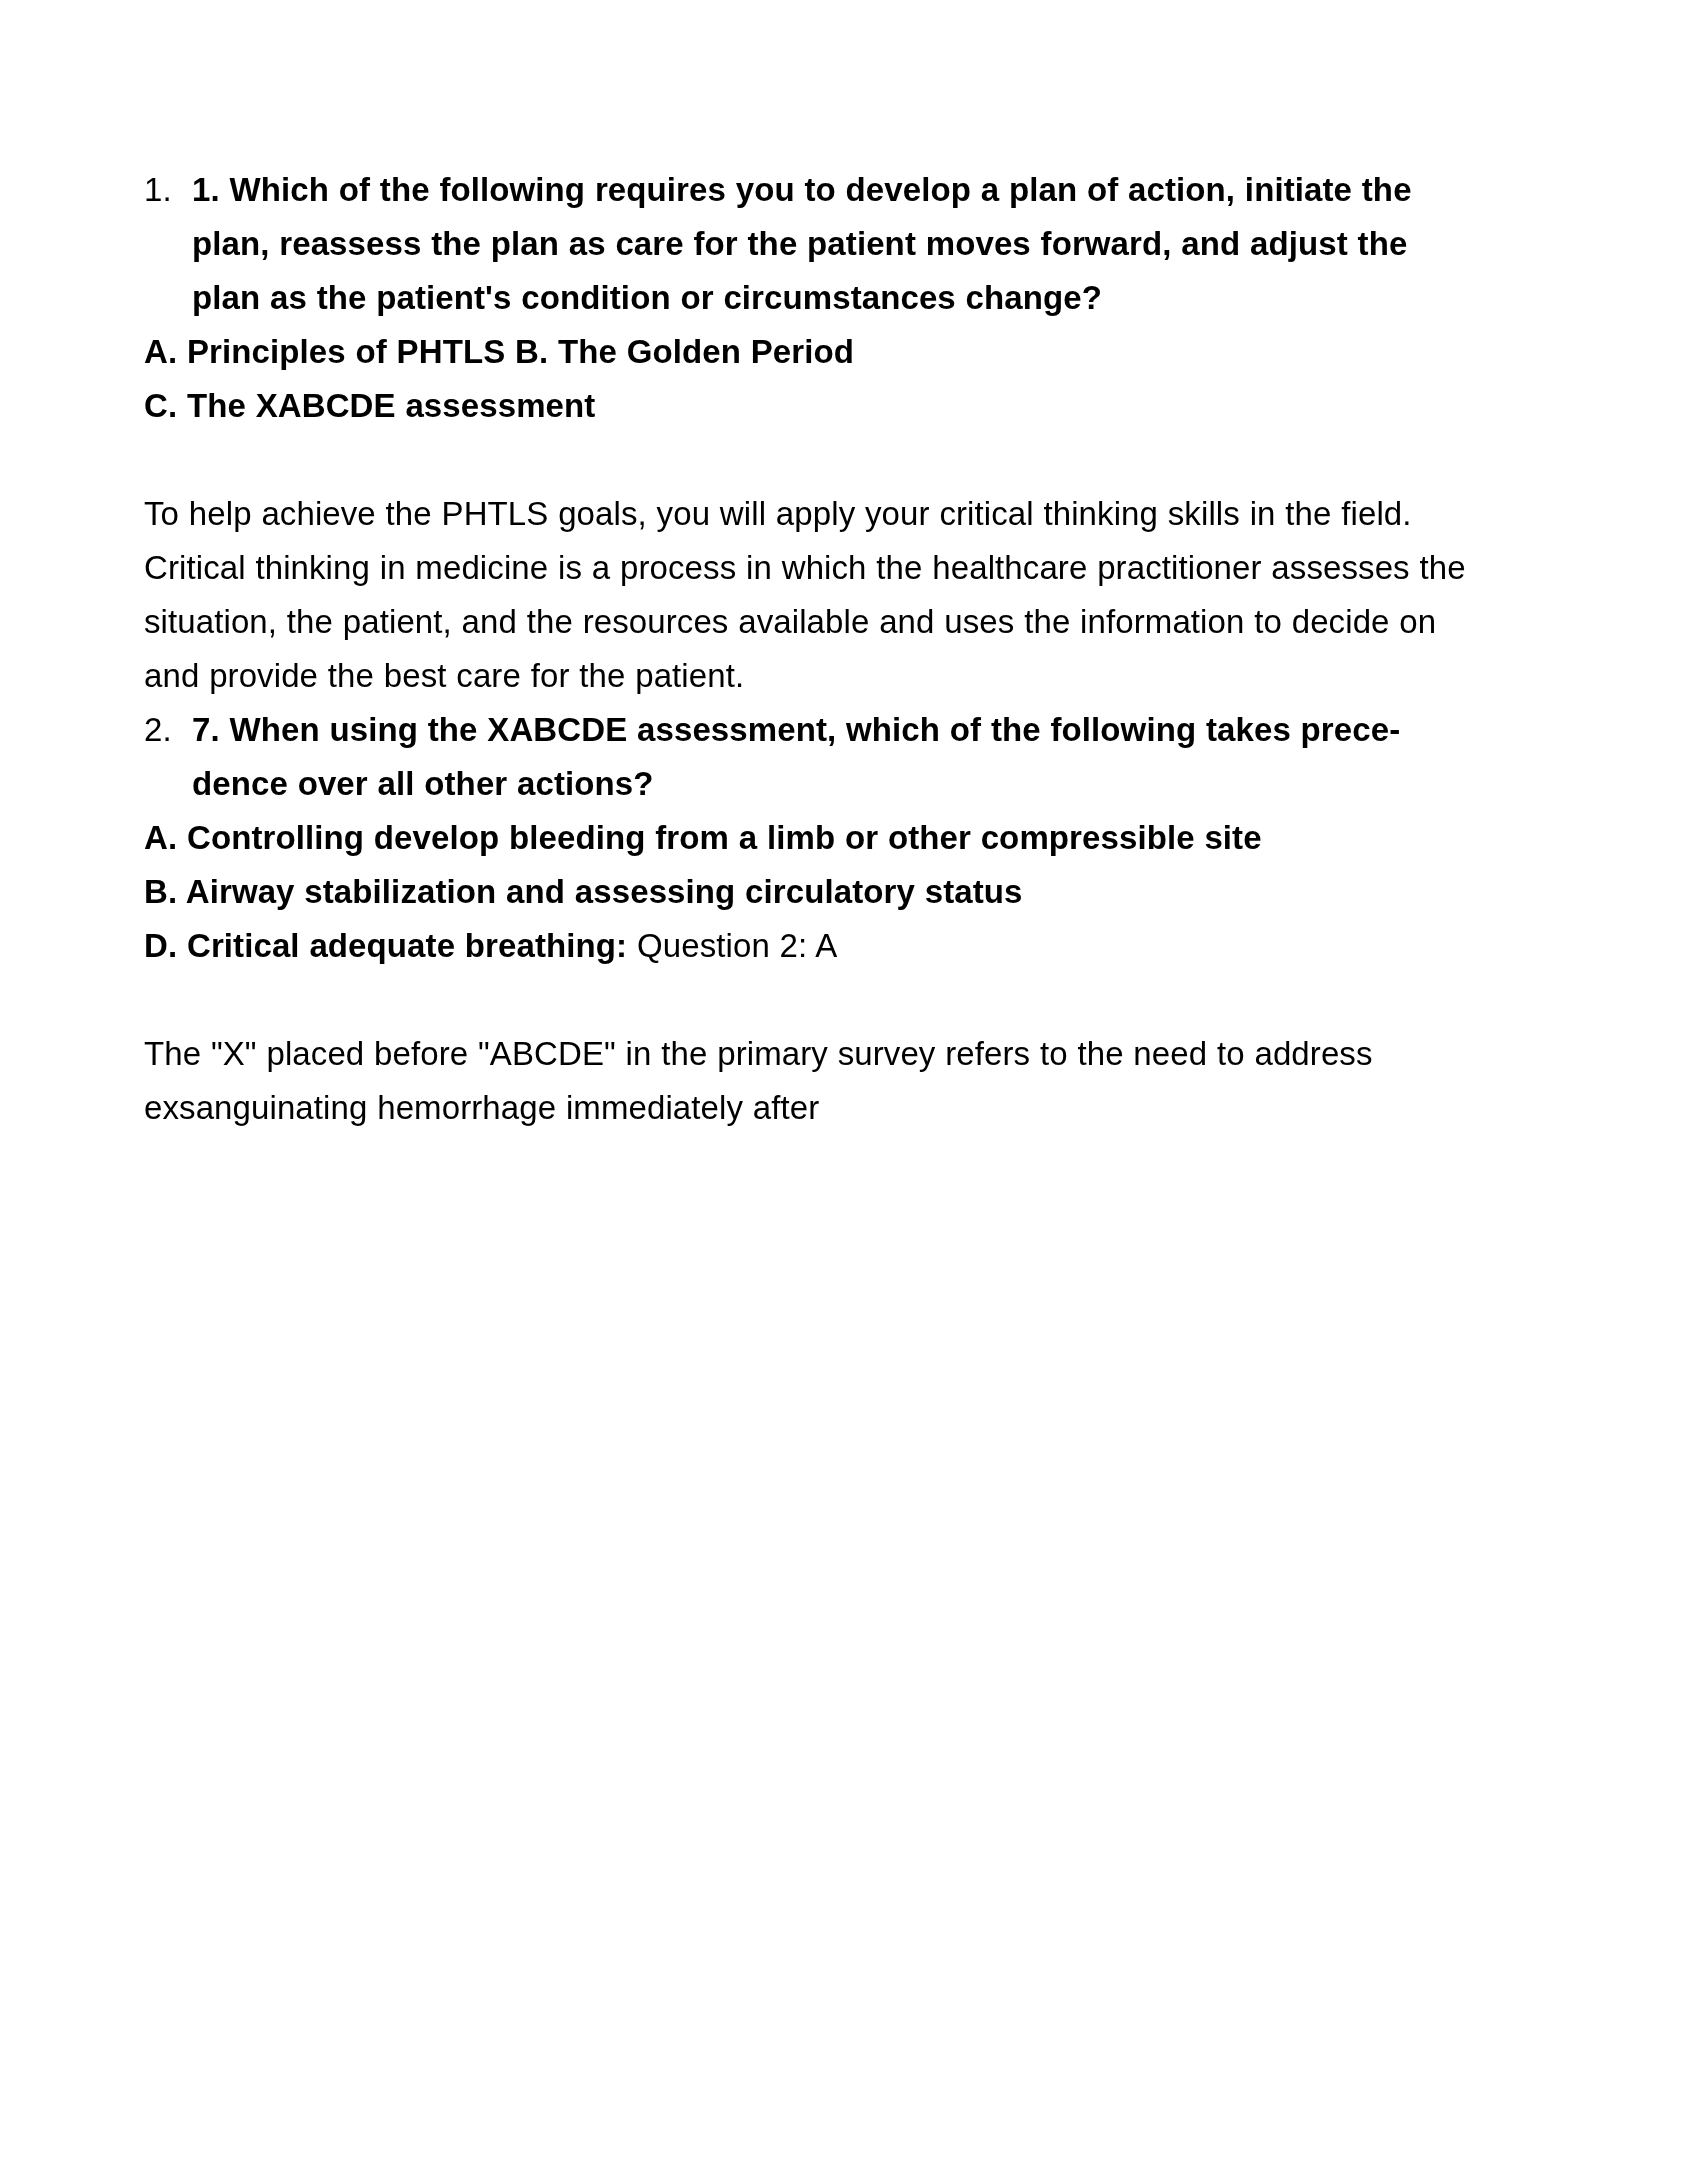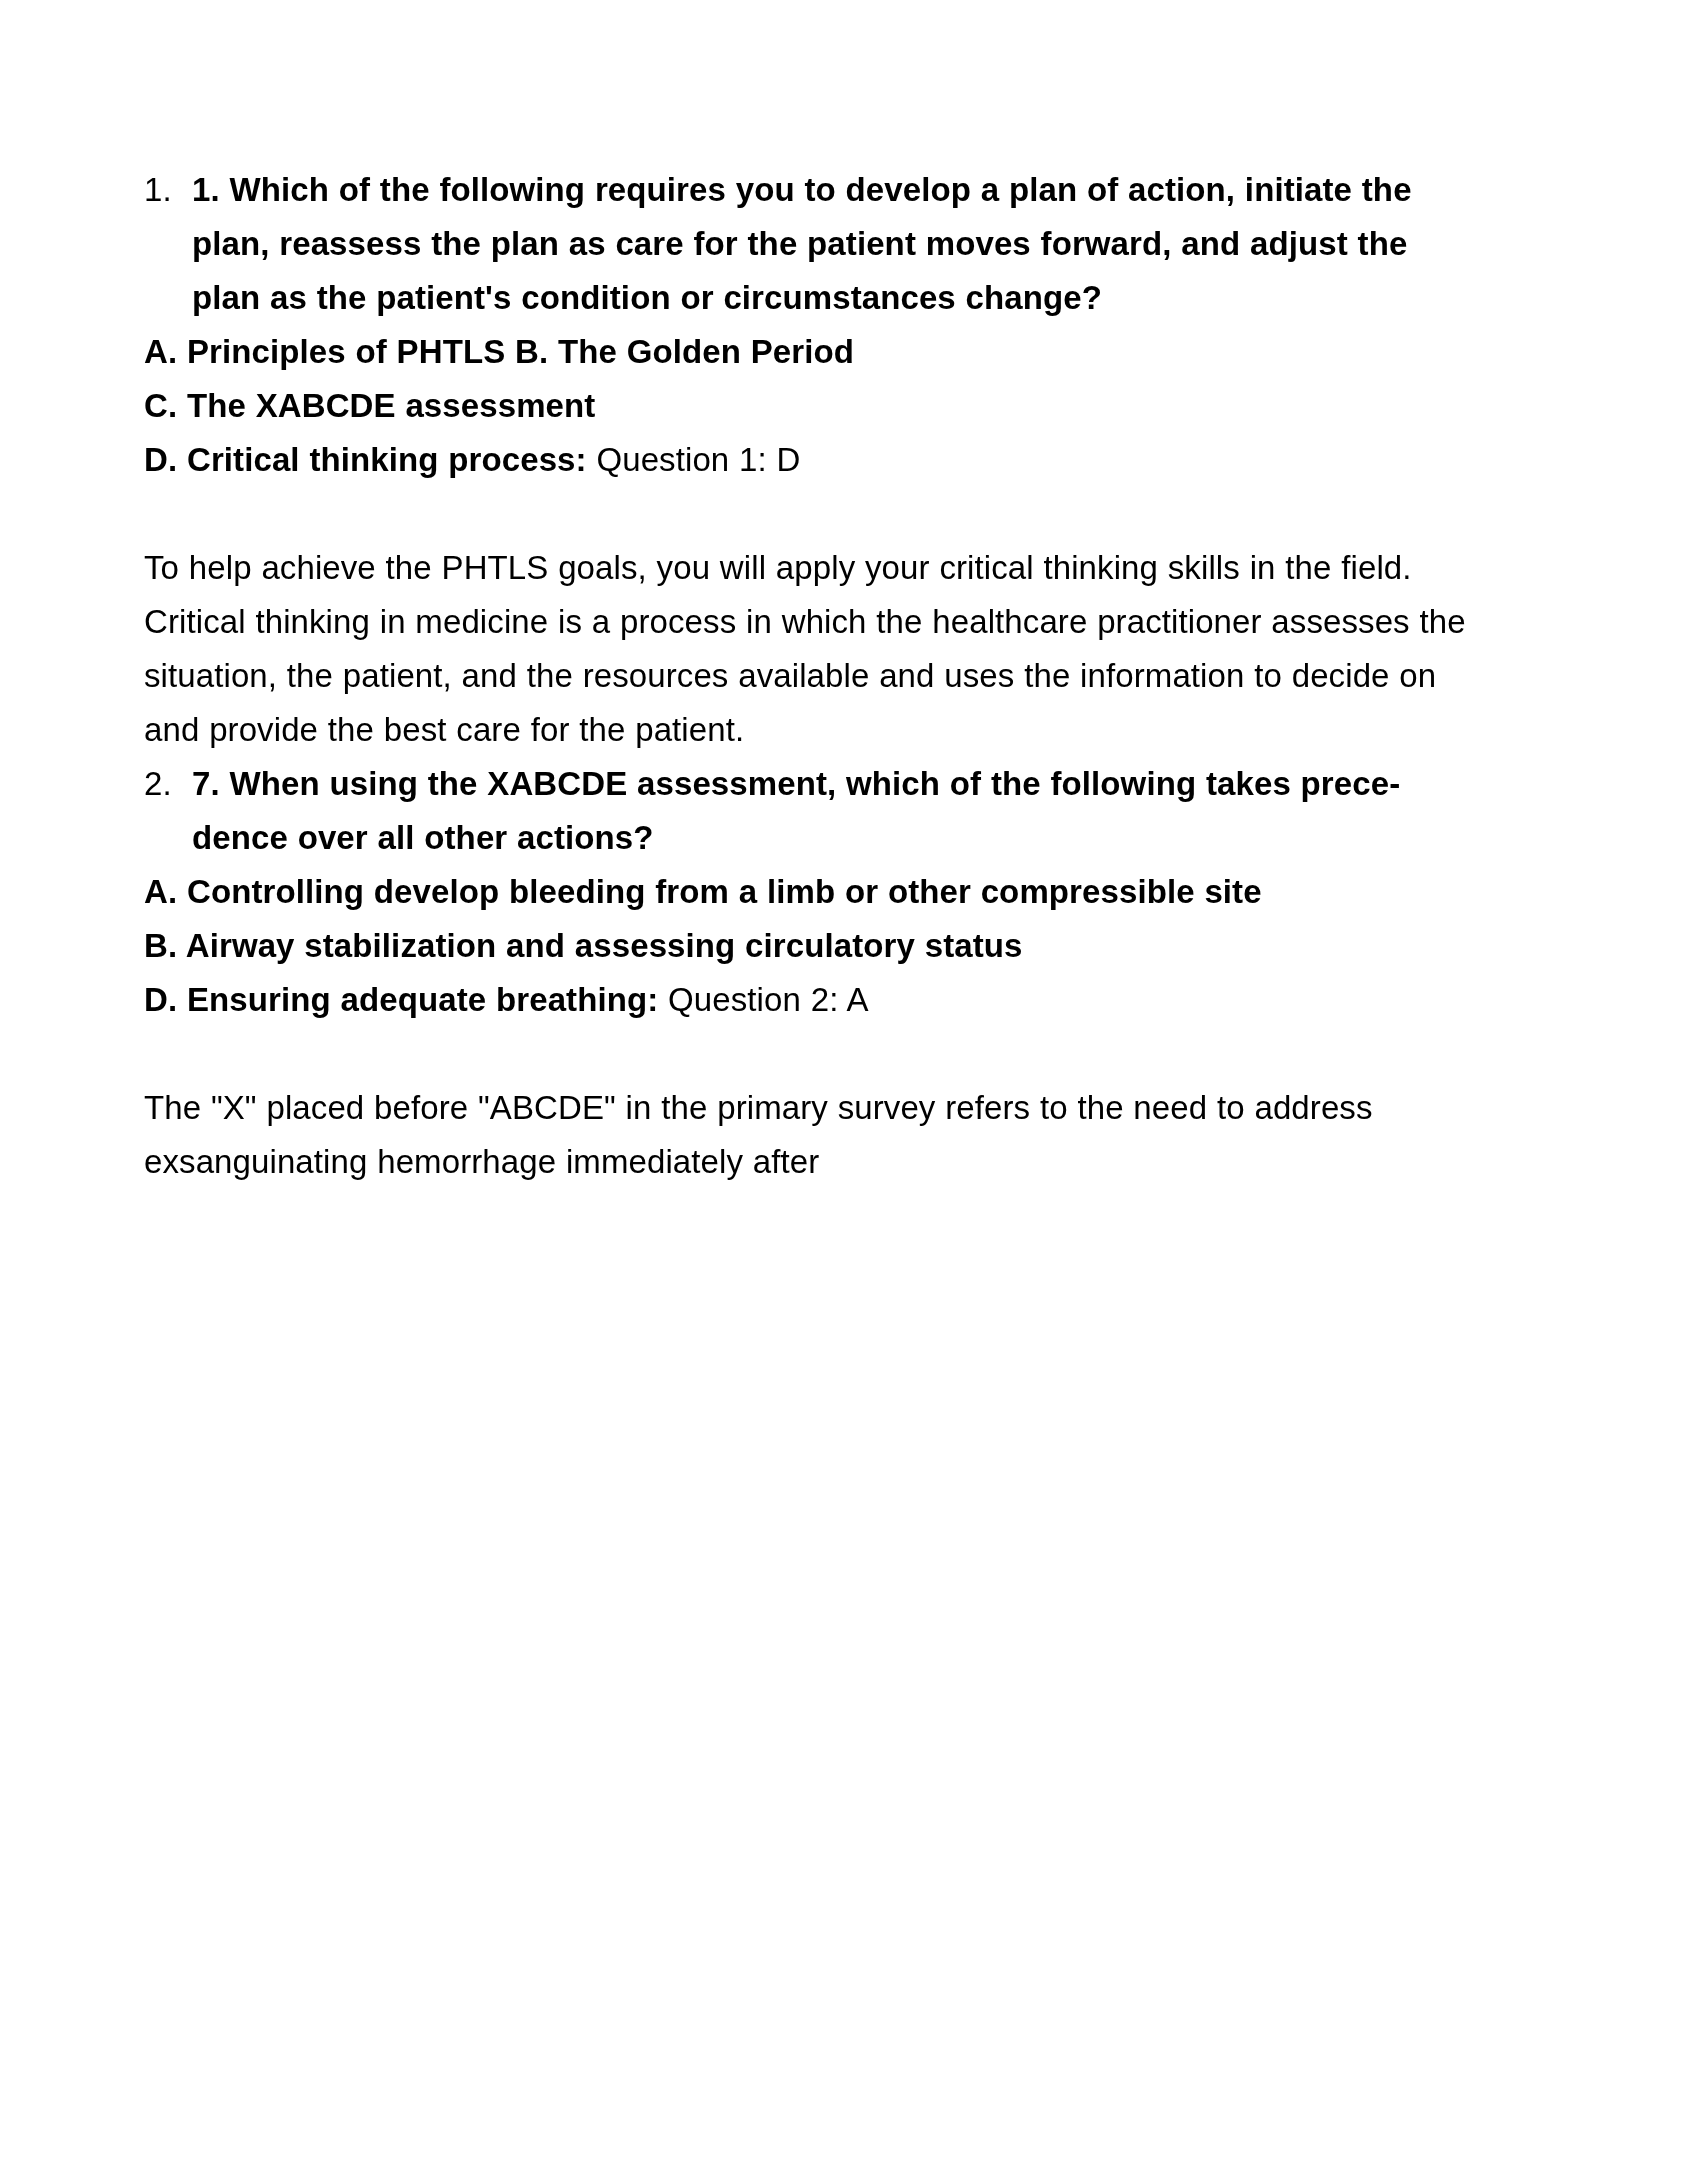--- a/index.html
+++ b/index.html
@@ -72,40 +72,37 @@
 
     <div class="block q-item">
       <span class="q-marker">1.</span>
       <span class="q-body">1. Which of the following requires you to develop a plan of action, initiate the plan, reassess the plan as care for the patient moves forward, and adjust the plan as the patient's condition or circumstances change?</span>
     </div>
 
     <div class="block opt">A. Principles of PHTLS B. The Golden Period</div>
 
     <div class="block opt">C. The XABCDE assessment</div>
 
-    <div class="block">
-      <span class="opt-inline">D. Critical thinking process:</span><span class="answer"> Question 1: D</span>
-    </div>
 
     <div class="spacer"></div>
 
     <div class="block para">To help achieve the PHTLS goals, you will apply your critical thinking skills in the field. Critical thinking in medicine is a process in which the healthcare practitioner assesses the situation, the patient, and the resources available and uses the information to decide on and provide the best care for the patient.</div>
 
     <div class="block q-item">
       <span class="q-marker">2.</span>
       <span class="q-body">7. When using the XABCDE assessment, which of the following takes prece- dence over all other actions?</span>
     </div>
 
     <div class="block opt">A. Controlling develop bleeding from a limb or other compressible site</div>
 
     <div class="block opt">B. Airway stabilization and assessing circulatory status</div>
 
 
     <div class="block">
-      <span class="opt-inline">D. Ensuring adequate breathing:</span><span class="answer"> Question 2: A</span>
+      <span class="opt-inline">D. Critical adequate breathing:</span><span class="answer"> Question 2: A</span>
     </div>
 
     <div class="spacer"></div>
 
     <div class="block para">The "X" placed before "ABCDE" in the primary survey refers to the need to address exsanguinating hemorrhage immediately after</div>
 
   </div>
 </div>
 
 

